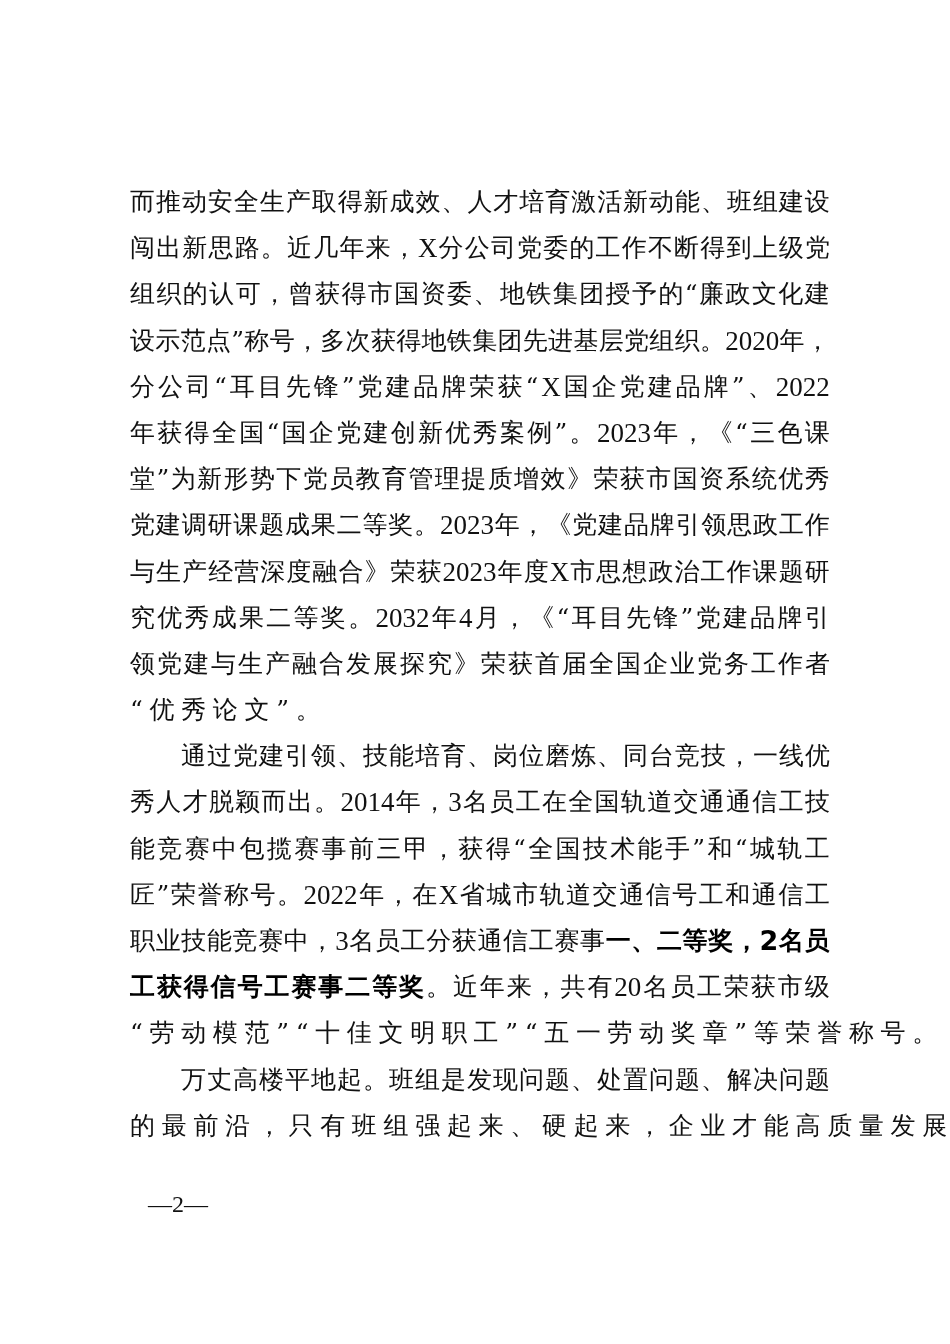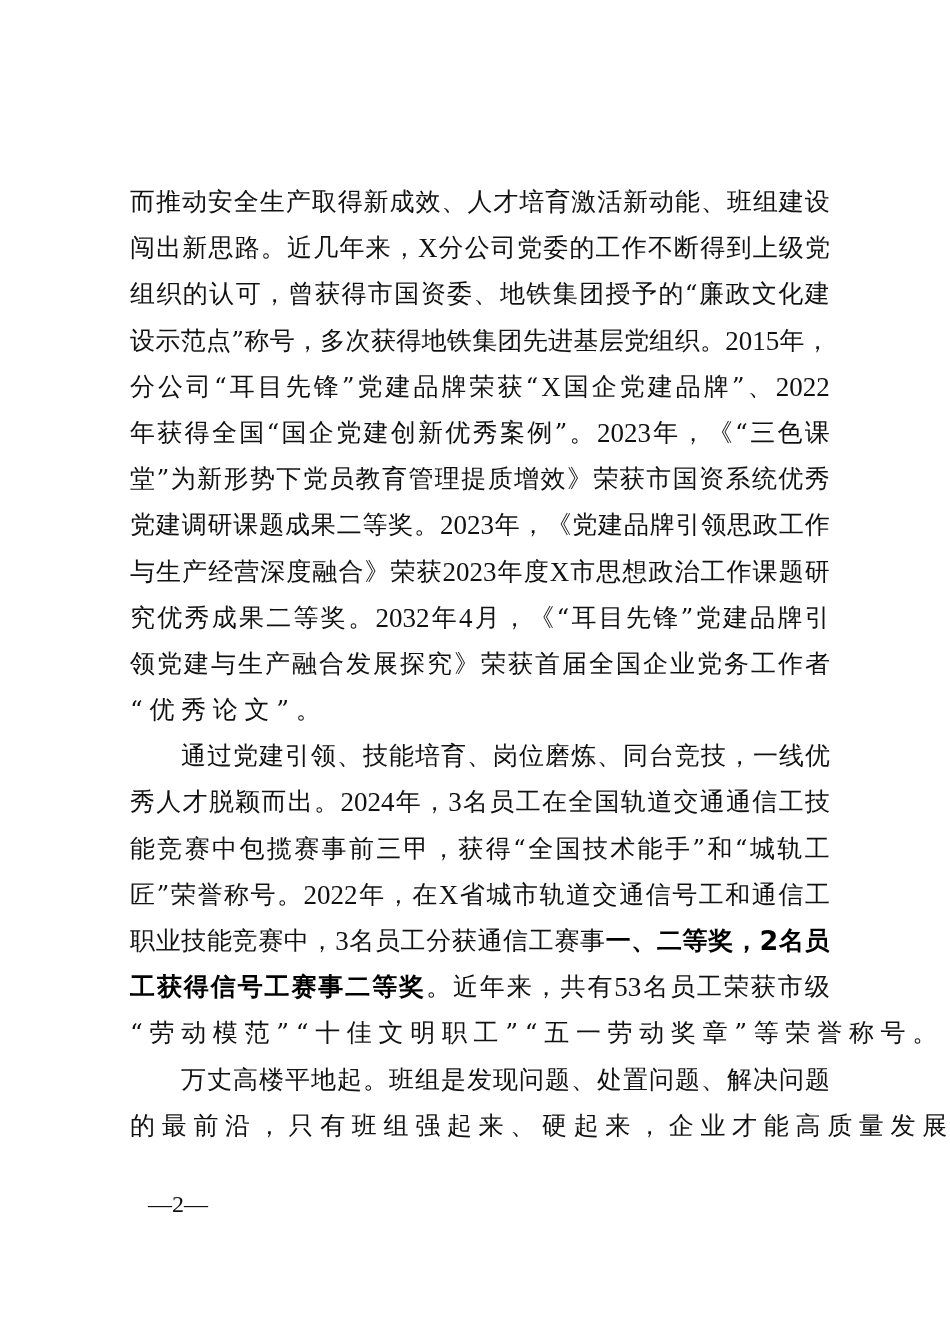--- a/index.html
+++ b/index.html
@@ -180,21 +180,21 @@
           <span class="ch">集</span>
           <span class="ch">团</span>
           <span class="ch">先</span>
           <span class="ch">进</span>
           <span class="ch">基</span>
           <span class="ch">层</span>
           <span class="ch">党</span>
           <span class="ch">组</span>
           <span class="ch">织</span>
           <span class="ch">。</span>
-          <span class="ch latin">2015</span>
+          <span class="ch latin">2020</span>
           <span class="ch">年</span>
           <span class="ch">，</span>
         </div>
         <div class="line">
           <span class="ch">分</span>
           <span class="ch">公</span>
           <span class="ch">司</span>
           <span class="ch">“</span>
           <span class="ch">耳</span>
           <span class="ch">目</span>
@@ -428,21 +428,21 @@
         </div>
         <div class="line">
           <span class="ch">秀</span>
           <span class="ch">人</span>
           <span class="ch">才</span>
           <span class="ch">脱</span>
           <span class="ch">颖</span>
           <span class="ch">而</span>
           <span class="ch">出</span>
           <span class="ch">。</span>
-          <span class="ch latin">2024</span>
+          <span class="ch latin">2014</span>
           <span class="ch">年</span>
           <span class="ch">，</span>
           <span class="ch latin">3</span>
           <span class="ch">名</span>
           <span class="ch">员</span>
           <span class="ch">工</span>
           <span class="ch">在</span>
           <span class="ch">全</span>
           <span class="ch">国</span>
           <span class="ch">轨</span>
@@ -553,21 +553,21 @@
           <span class="ch bold">二</span>
           <span class="ch bold">等</span>
           <span class="ch bold">奖</span>
           <span class="ch">。</span>
           <span class="ch">近</span>
           <span class="ch">年</span>
           <span class="ch">来</span>
           <span class="ch">，</span>
           <span class="ch">共</span>
           <span class="ch">有</span>
-          <span class="ch latin">53</span>
+          <span class="ch latin">20</span>
           <span class="ch">名</span>
           <span class="ch">员</span>
           <span class="ch">工</span>
           <span class="ch">荣</span>
           <span class="ch">获</span>
           <span class="ch">市</span>
           <span class="ch">级</span>
         </div>
         <div class="line last">
           <span class="ch">“</span>

